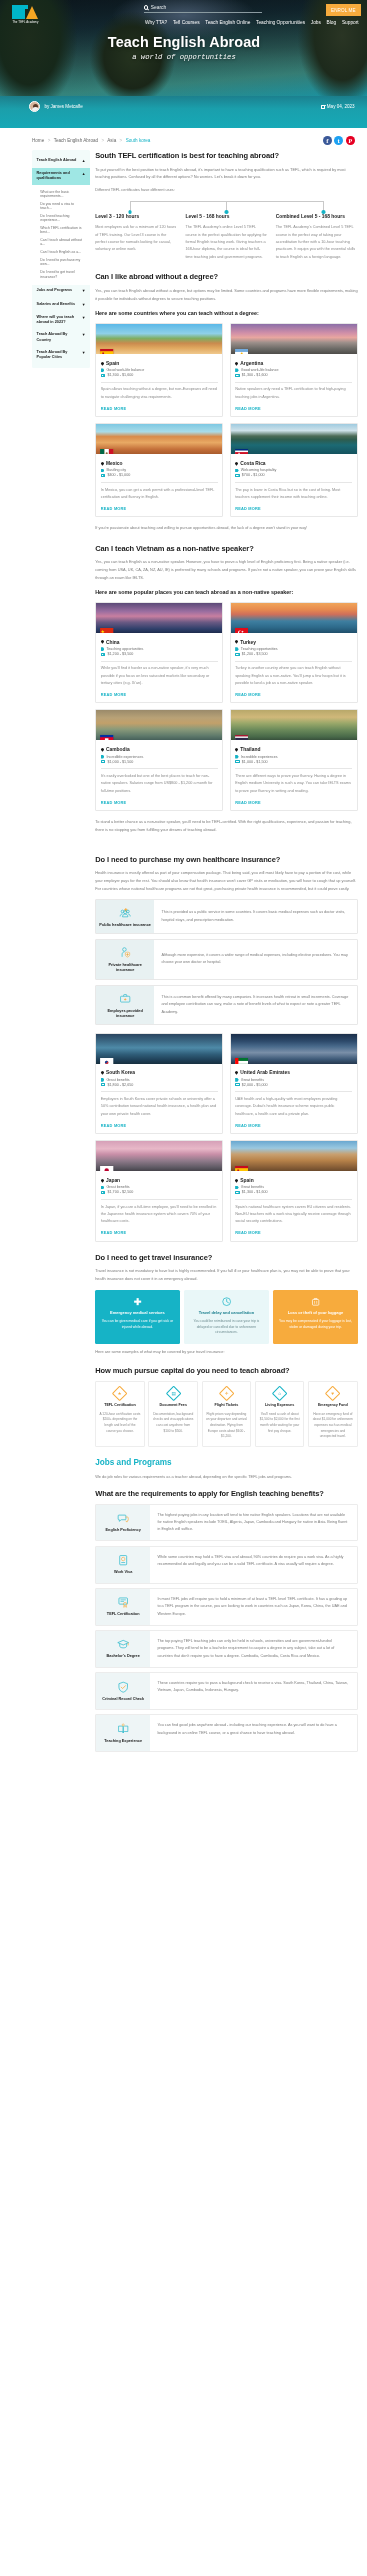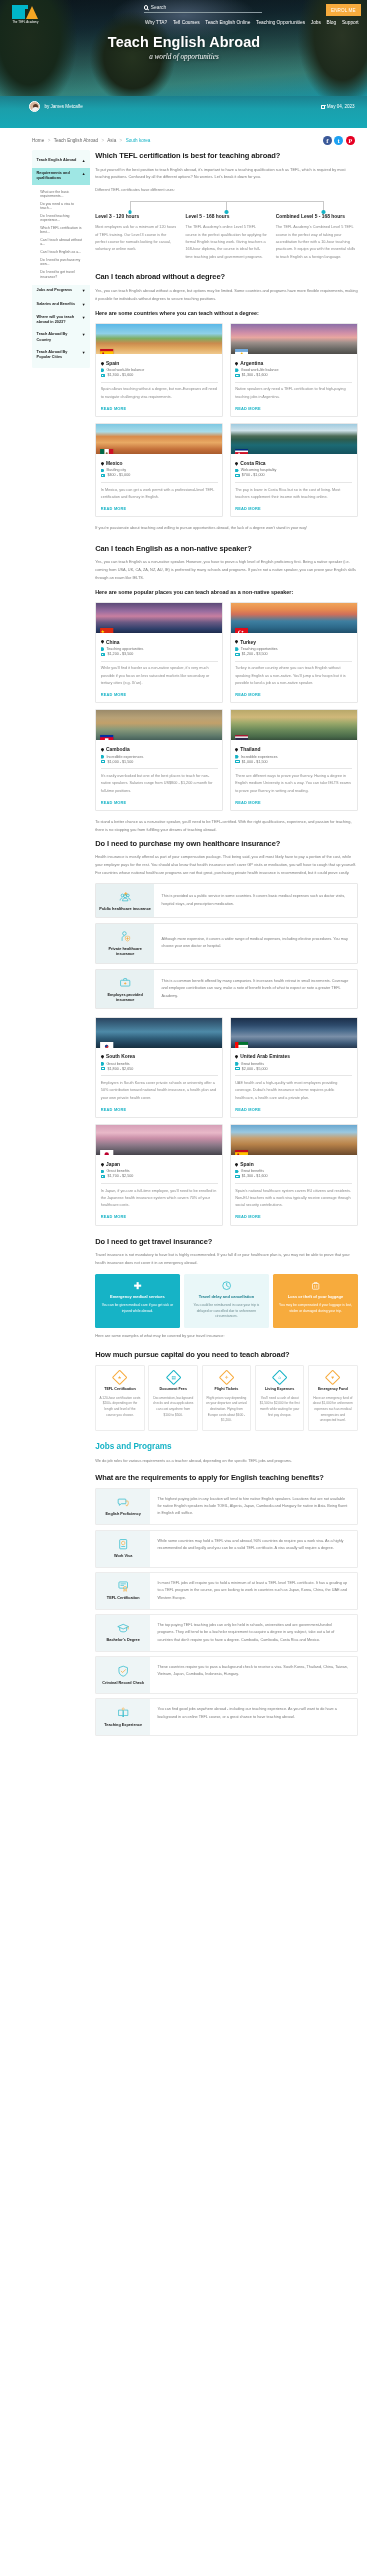--- a/index.html
+++ b/index.html
@@ -39,21 +39,21 @@
   .s-ico{width:4.6px;height:4.6px;border:0.7px solid #fff;border-radius:50%;position:relative;flex:0 0 4.6px;}
   .s-ico:after{content:"";position:absolute;right:-1.5px;bottom:-1px;width:2.1px;height:0.7px;background:#fff;transform:rotate(45deg);}
   .s-inp{background:transparent;border:0;outline:none;color:#fff;font-size:4.9px;font-family:inherit;width:100%;}
   .s-inp::placeholder{color:#e9eef0;}
   .enrol{position:absolute;right:0;top:-1px;background:#f7ab3d;color:#fff;font-size:4.6px;
      padding:3.6px 5.2px;letter-spacing:0.1px;white-space:nowrap;}
   .nav{display:flex;gap:5.7px;margin-top:7.2px;padding-right:2.1px;}
   .nav span{color:#fff;font-size:4.8px;white-space:nowrap;}
   .hero-title{text-align:center;margin-top:8.8px;color:#fff;font-size:14.4px;font-weight:bold;letter-spacing:0.1px;
      text-shadow:0 1px 3.1px rgba(0,0,0,.45);}
-  .hero-sub{text-align:center;color:#fff;font-size:7.2px;margin-top:3.1px;font-family:Liberation Serif, serif;
+  .hero-sub{text-align:center;color:#fff;font-size:7.2px;margin-top:3.1px;font-family:Liberation Mono, monospace;
      font-style:italic;text-shadow:0 1px 2.6px rgba(0,0,0,.5);}
   .byline{position:absolute;left:0;right:0;bottom:10.8px;height:21px;display:flex;align-items:center;
      justify-content:space-between;padding:0 13.4px 0 29px;z-index:4;}
   .byl{display:flex;align-items:center;gap:4.1px;}
   .avatar{width:11.3px;height:11.3px;border-radius:50%;background:#d7b49a;border:1px solid #fff;overflow:hidden;position:relative;}
   .avatar:after{content:"";position:absolute;left:2.1px;bottom:0;width:7.2px;height:4.6px;background:#f2f2f2;border-radius:3.6px 3.6px 0 0;}
   .avatar:before{content:"";position:absolute;left:3.1px;top:1.5px;width:5.2px;height:5.2px;border-radius:50%;background:#593a28;}
   .byl-name{color:#fff;font-size:4.6px;}
   .byl-date{color:#fff;font-size:4.6px;display:flex;align-items:center;gap:1.5px;}
   .cal{width:4.1px;height:4.1px;border:0.6px solid #fff;border-radius:0.5px;position:relative;display:inline-block;}
@@ -253,21 +253,21 @@
       <span class="caret">▼</span>
     </div>
     <div class="sb-group">
       <span>Teach Abroad By Popular Cities</span>
       <span class="caret">▼</span>
     </div>
   </aside>
 
   <main class="main">
 
-    <h2 class="sec">Which TEFL certification is best for teaching abroad?</h2>
+    <h2 class="sec">South TEFL certification is best for teaching abroad?</h2>
     <p class="body">To put yourself in the best position to teach English abroad, it's important to have a teaching qualification such as TEFL, which is required by most teaching positions. Confused by all the different options? No worries. Let's break it down for you.</p>
     <p class="body">Different TEFL certificates have different uses:</p>
 
     <div class="lvl-wrap">
       <div class="connector">
         <div class="hbar"></div>
         <div class="vbar" style="left:12%"></div>
           <div class="dot" style="left:12%"></div>
         <div class="vbar" style="left:50%"></div>
           <div class="dot" style="left:50%"></div>
@@ -283,21 +283,21 @@
           <h4>Level 5 - 168 hours</h4>
           <p>The TEFL Academy's online Level 5 TEFL course is the perfect qualification for applying for formal English teaching work. Giving teachers a 168-hour diploma, the course is ideal for full-time teaching jobs and government programs.</p>
         </div>
         <div class="lvl">
           <h4>Combined Level 5 - 168 hours</h4>
           <p>The TEFL Academy's Combined Level 5 TEFL course is the perfect way of taking your accreditation further with a 10-hour teaching practicum. It equips you with the essential skills to teach English as a foreign language.</p>
         </div>
       </div>
     </div>
 
-    <h2 class="sec" style="margin-top:11.3px">Can I teach abroad without a degree?</h2>
+    <h2 class="sec" style="margin-top:11.3px">Can I like abroad without a degree?</h2>
     <p class="body">Yes, you can teach English abroad without a degree, but options may be limited. Some countries and programs have more flexible requirements, making it possible for individuals without degrees to secure teaching positions.</p>
     <h3 class="sub">Here are some countries where you can teach without a degree:</h3>
 
     <div class="cards">
 
       <div class="card">
         <div class="card-img" style="background:linear-gradient(180deg,#5bb8e8 0%,#8fd0e8 32%,#7fae63 48%,#c98a4e 64%,#e0a85f 80%,#f0c98d 100%)">
           <svg class="flag" viewBox="0 0 30 20">
             <rect width="30" height="20" fill="#c60b1e"></rect>
               <rect y="5" width="30" height="10" fill="#ffc400"></rect>
@@ -401,21 +401,21 @@
             <span>$700 - $1,000</span>
             </div>
           <div class="c-div"></div>
           <div class="c-desc">The pay is lower in Costa Rica but so is the cost of living. Most teachers supplement their income with teaching online.</div>
           <a class="readmore">READ MORE</a>
         </div>
       </div>
     </div>
     <p class="body" style="margin-top:7.2px">If you're passionate about teaching and willing to pursue opportunities abroad, the lack of a degree won't stand in your way!</p>
 
-    <h2 class="sec" style="margin-top:11.3px">Can I teach English as a non-native speaker?</h2>
+    <h2 class="sec" style="margin-top:11.3px">Can I teach Vietnam as a non-native speaker?</h2>
     <p class="body">Yes, you can teach English as a non-native speaker. However, you have to prove a high level of English proficiency first. Being a native speaker (i.e. coming from USA, UK, CA, ZA, NZ, AU, IE) is preferred by many schools and programs. If you're not a native speaker, you can prove your English skills through an exam like IELTS.</p>
     <h3 class="sub">Here are some popular places you can teach abroad as a non-native speaker:</h3>
 
     <div class="cards">
       <div class="card">
         <div class="card-img" style="background:linear-gradient(180deg,#5c4a78 0%,#9a6ea0 28%,#c87fa0 44%,#6b5a84 64%,#30406b 86%,#1e2b4d 100%)">
           <svg class="flag" viewBox="0 0 30 20">
             <rect width="30" height="20" fill="#de2910"></rect>
               <polygon points="6,4 7,7 10,7 7.5,9 8.5,12 6,10 3.5,12 4.5,9 2,7 5,7" fill="#ffde00"></polygon>
             </svg>
@@ -513,21 +513,21 @@
             <span>$1,000 - $1,500</span>
             </div>
           <div class="c-div"></div>
           <div class="c-desc">There are different ways to prove your fluency. Having a degree in English medium University is such a way. You can take IELTS exams to prove your fluency in writing and reading.</div>
           <a class="readmore">READ MORE</a>
         </div>
       </div>
     </div>
     <p class="body" style="margin-top:7.2px">To stand a better chance as a non-native speaker, you'll need to be TEFL-certified. With the right qualifications, experience, and passion for teaching, there is no stopping you from fulfilling your dreams of teaching abroad.</p>
 
-    <h2 class="sec" style="margin-top:5px">Do I need to purchase my own healthcare insurance?</h2>
+    <h2 class="sec" style="margin-top:21px">Do I need to purchase my own healthcare insurance?</h2>
     <p class="body">Health insurance is mostly offered as part of your compensation package. That being said, you will most likely have to pay a portion of the cost, while your employer pays for the rest. You should also know that health insurance won't cover GP visits or medication, you will have to cough that up yourself. For countries whose national healthcare programs are not that great, purchasing private health insurance is recommended, but it could prove costly.</p>
 
     <div style="margin-top:6.2px">
       <div class="ins-row">
         <div class="ins-left">
           <svg class="ico-sv" viewBox="0 0 32 32">
             <path d="M16 6h3v2.5h2.5v3H19V14h-3v-2.5h-2.5v-3H16z" fill="#f7ab3d"></path>
             <circle cx="9" cy="14" r="3.4" fill="none" stroke="#16b3c6" stroke-width="1.6"></circle>
             <circle cx="23" cy="14" r="3.4" fill="none" stroke="#16b3c6" stroke-width="1.6"></circle>
             <circle cx="16" cy="16" r="4" fill="none" stroke="#16b3c6" stroke-width="1.6"></circle>

